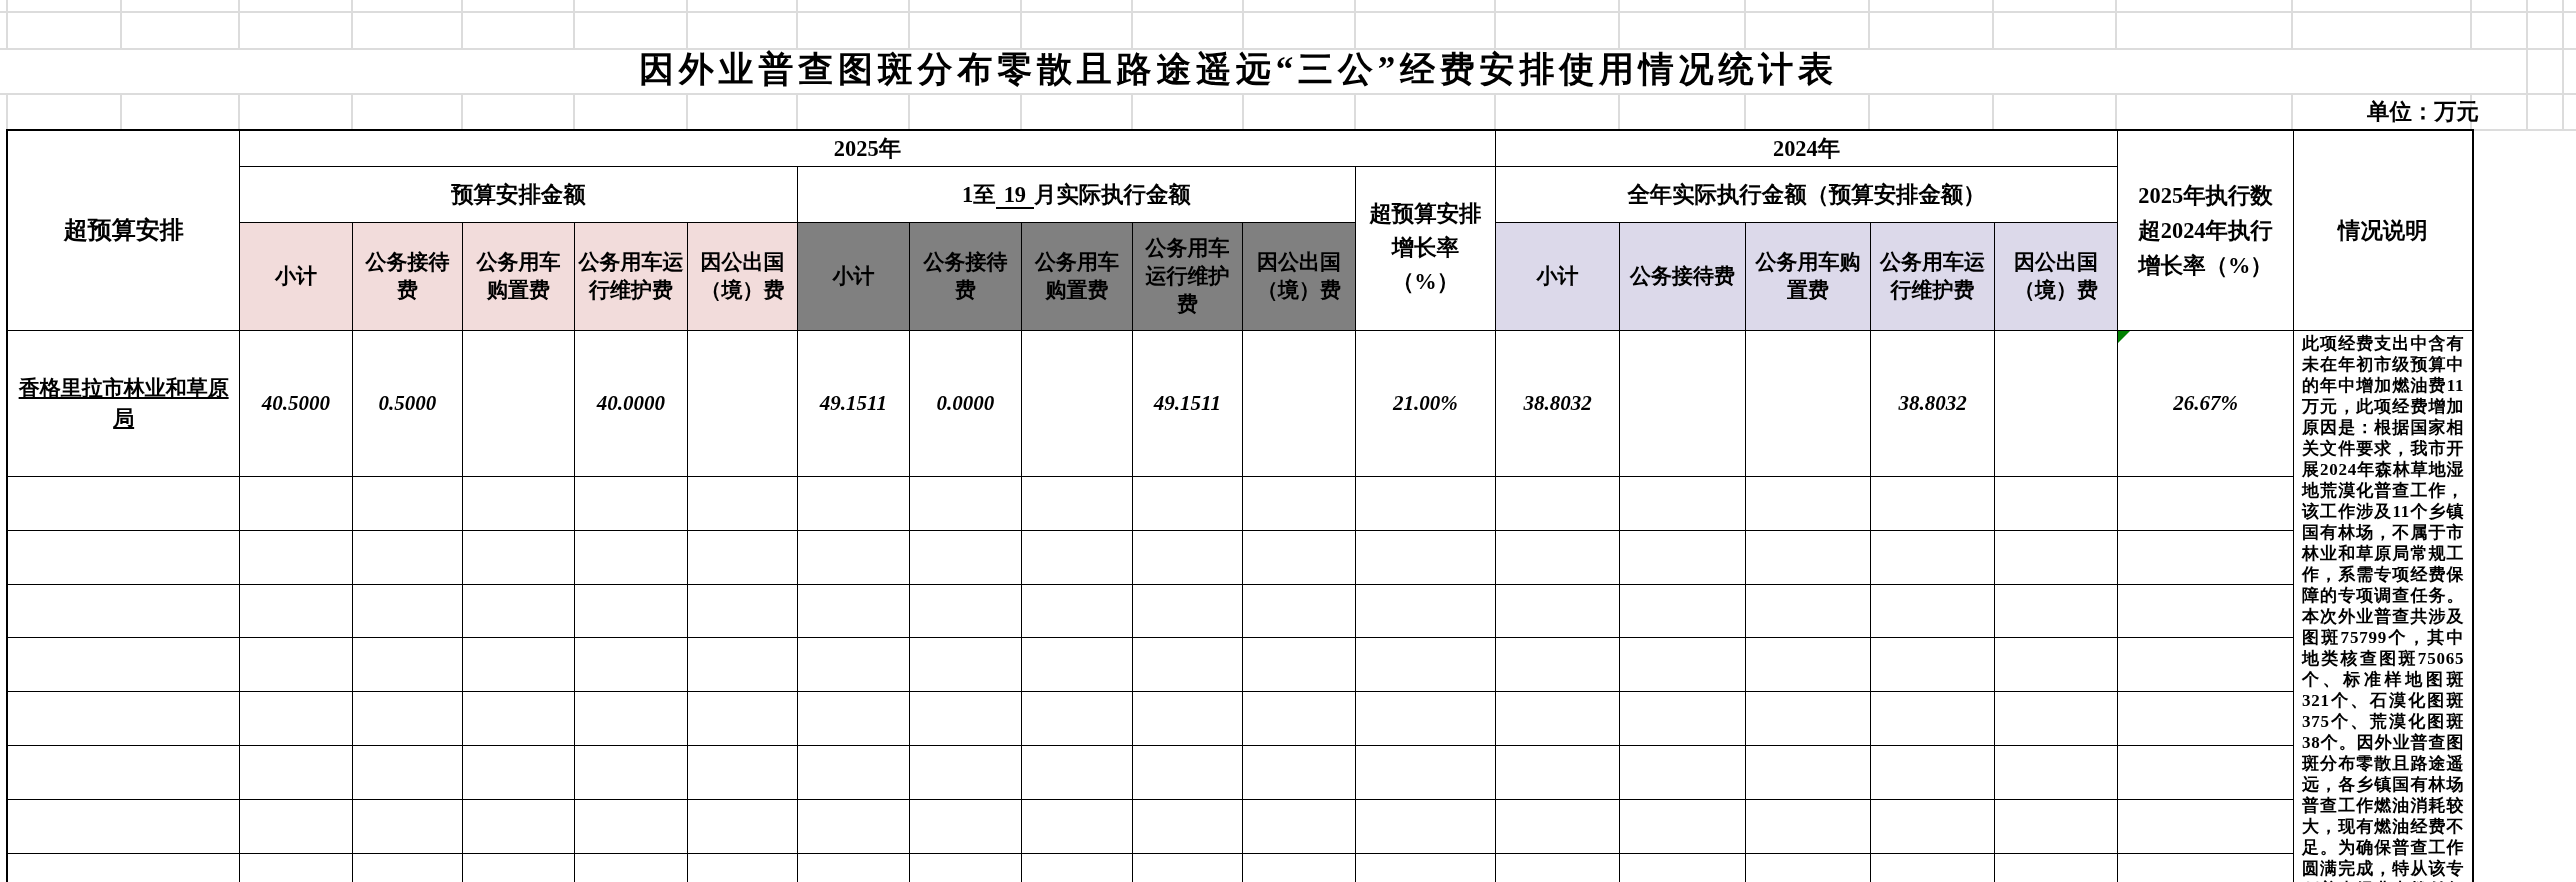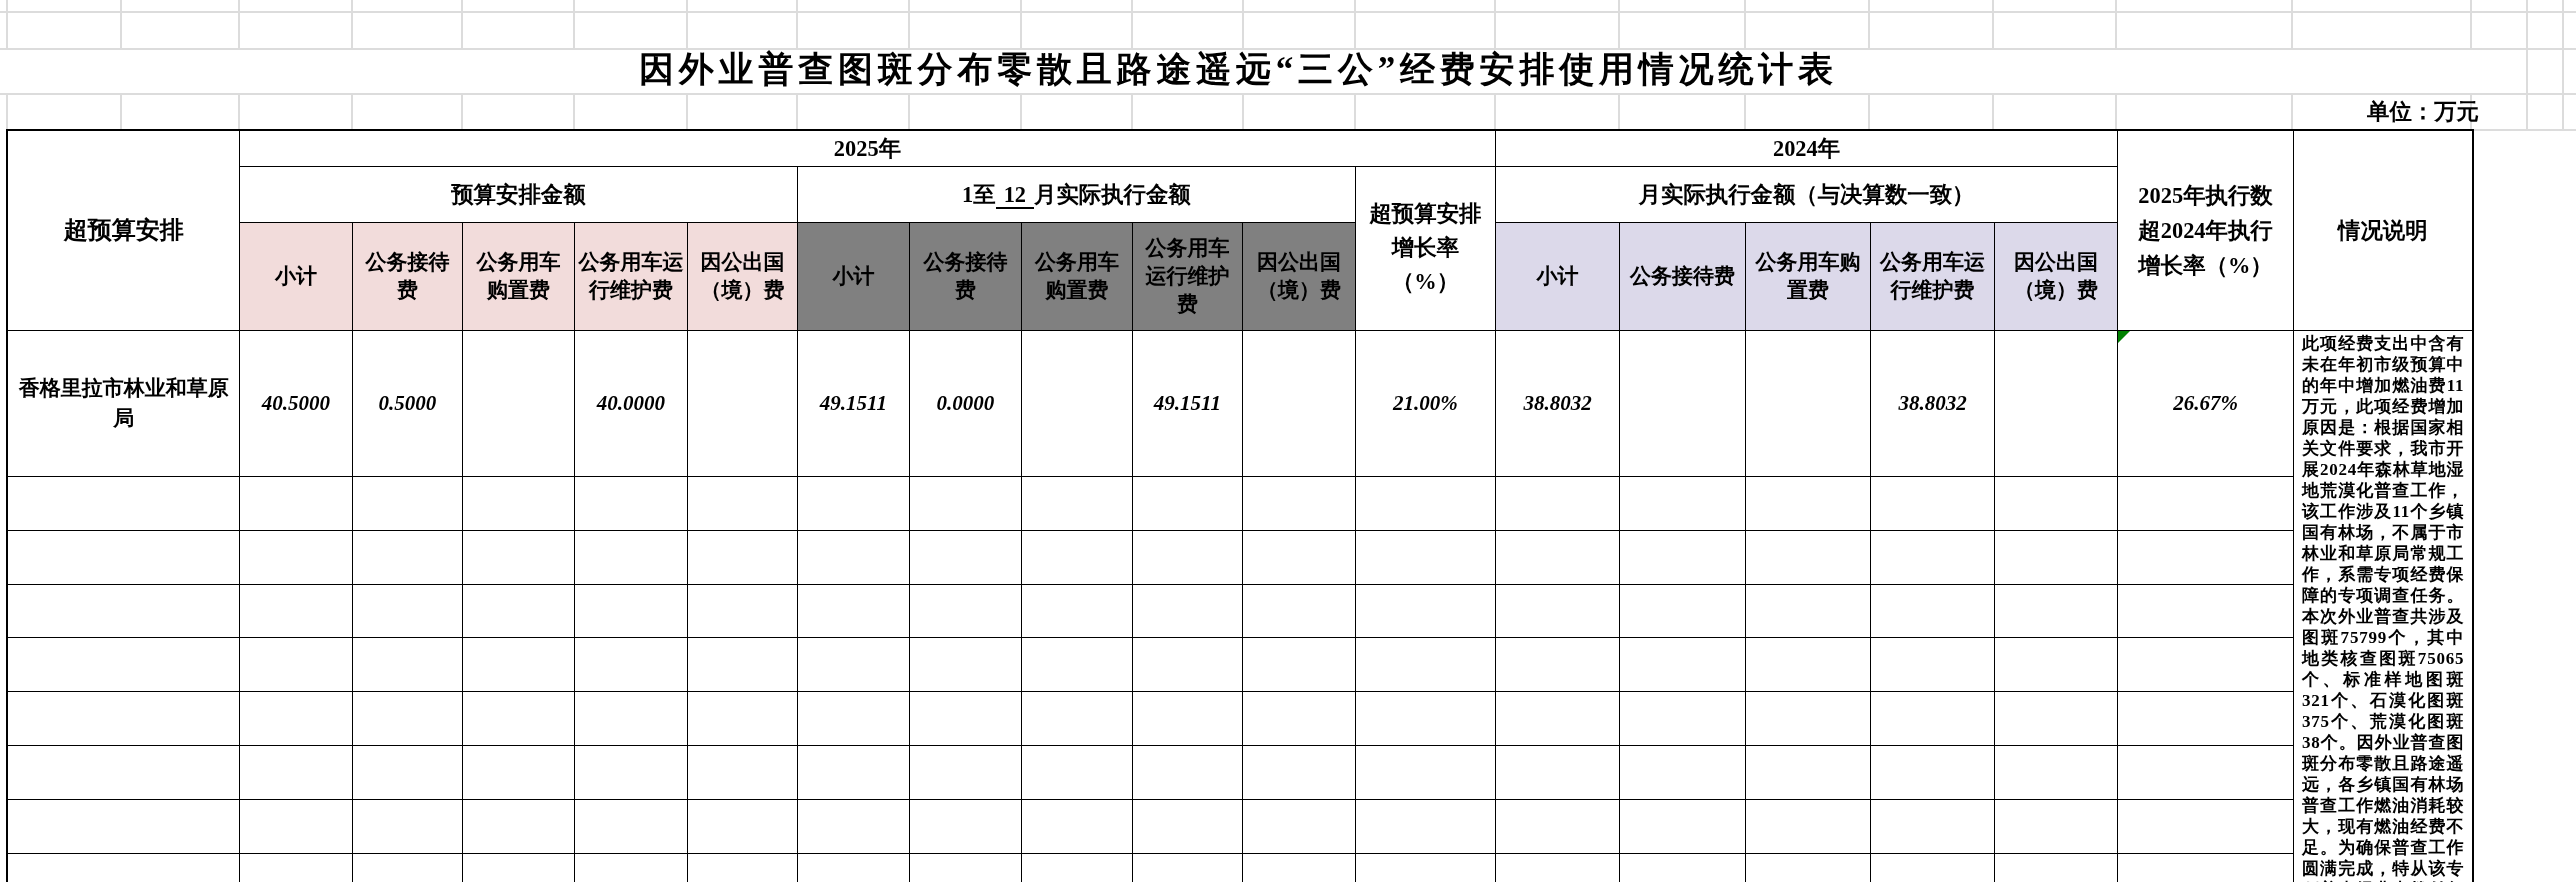--- a/index.html
+++ b/index.html
@@ -34,21 +34,21 @@
   tr.h2{height:56px;} tr.h2 td{font-size:22.4px;}
   tr.h3{height:108px;}
   tr.datarow{height:114px;}
   tr.empty-row{height:42px;}
   tr.tall-row{height:135px;}
   .c-pink{background:var(--budget-bg);}
   .c-gray{background:var(--actual-bg);}
   .c-lav{background:var(--fullyear-bg);}
   .pre{white-space:pre-line;}
   .num{vertical-align:bottom;padding-bottom:6.4px;font-size:23px;white-space:nowrap;font-style:italic;}
-  .unitname{vertical-align:bottom;padding:0 16px 6.4px;font-size:24px;line-height:30px;}
+  .unitname{vertical-align:bottom;padding:0 16px 6.4px;font-size:24px;line-height:30px;text-decoration:underline;}
   .situation{vertical-align:top;padding:0;}
   .situ-text{
     padding:2.4px 4px 0 4.8px;font-size:17px;line-height:21px;
     text-align:justify;text-align-last:center;letter-spacing:0.8px;
   }
   .mid-underline{border-bottom:2.4px solid #000;padding:0 8px;}
   td.flag{position:relative;}
   .tri{
     position:absolute;top:0;left:0;width:0;height:0;
     border-top:12px solid var(--flag);border-right:12px solid transparent;
@@ -143,26 +143,26 @@
       <td colspan="11">2025年</td>
       <td colspan="5">2024年</td>
       <td rowspan="3" class="pre" style="font-size:22.4px;line-height:35px;">2025年执行数
 超2024年执行
 增长率（%）</td>
       <td rowspan="3" style="font-size:22.4px;">情况说明</td>
     </tr>
     <tr class="h2">
       <td colspan="5">预算安排金额</td>
       <td colspan="5">
-        <span>1至</span><span class="mid-underline">12</span><span>月实际执行金额</span>
+        <span>1至</span><span class="mid-underline">19</span><span>月实际执行金额</span>
       </td>
       <td rowspan="2" class="pre" style="font-size:22.4px;line-height:34px;">超预算安排
 增长率
 （%）</td>
-      <td colspan="5">月实际执行金额（与决算数一致）</td>
+      <td colspan="5">全年实际执行金额（预算安排金额）</td>
     </tr>
     <tr class="h3">
       <td class="c-pink">小计</td>
       <td class="c-pink">公务接待费</td>
       <td class="c-pink">公务用车购置费</td>
       <td class="c-pink">公务用车运行维护费</td>
       <td class="c-pink">因公出国（境）费</td>
       <td class="c-gray">小计</td>
       <td class="c-gray">公务接待费</td>
       <td class="c-gray">公务用车购置费</td>

